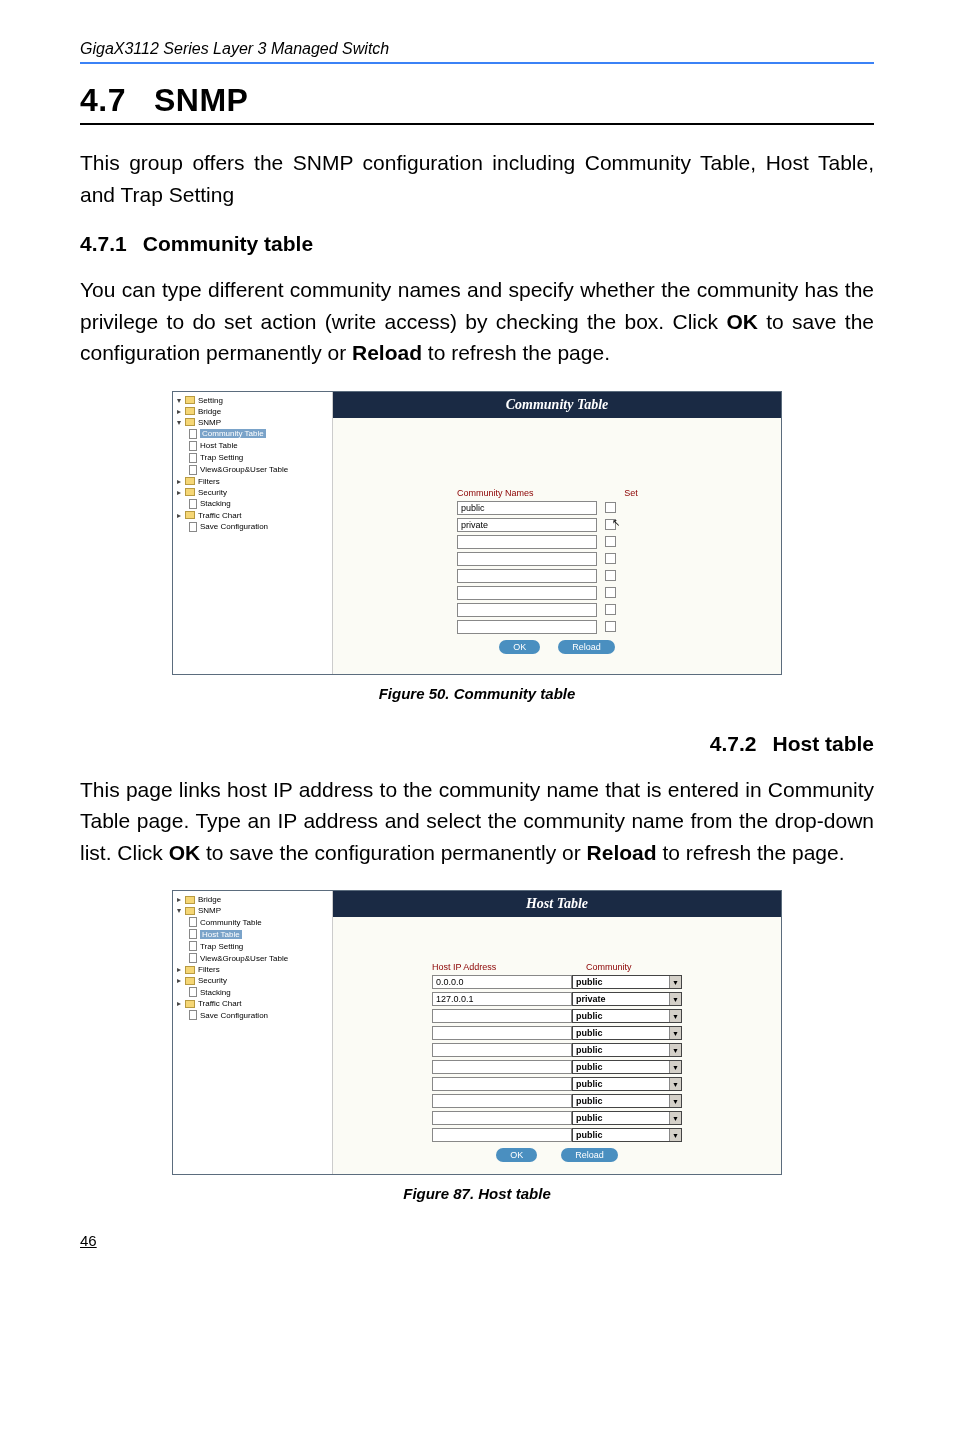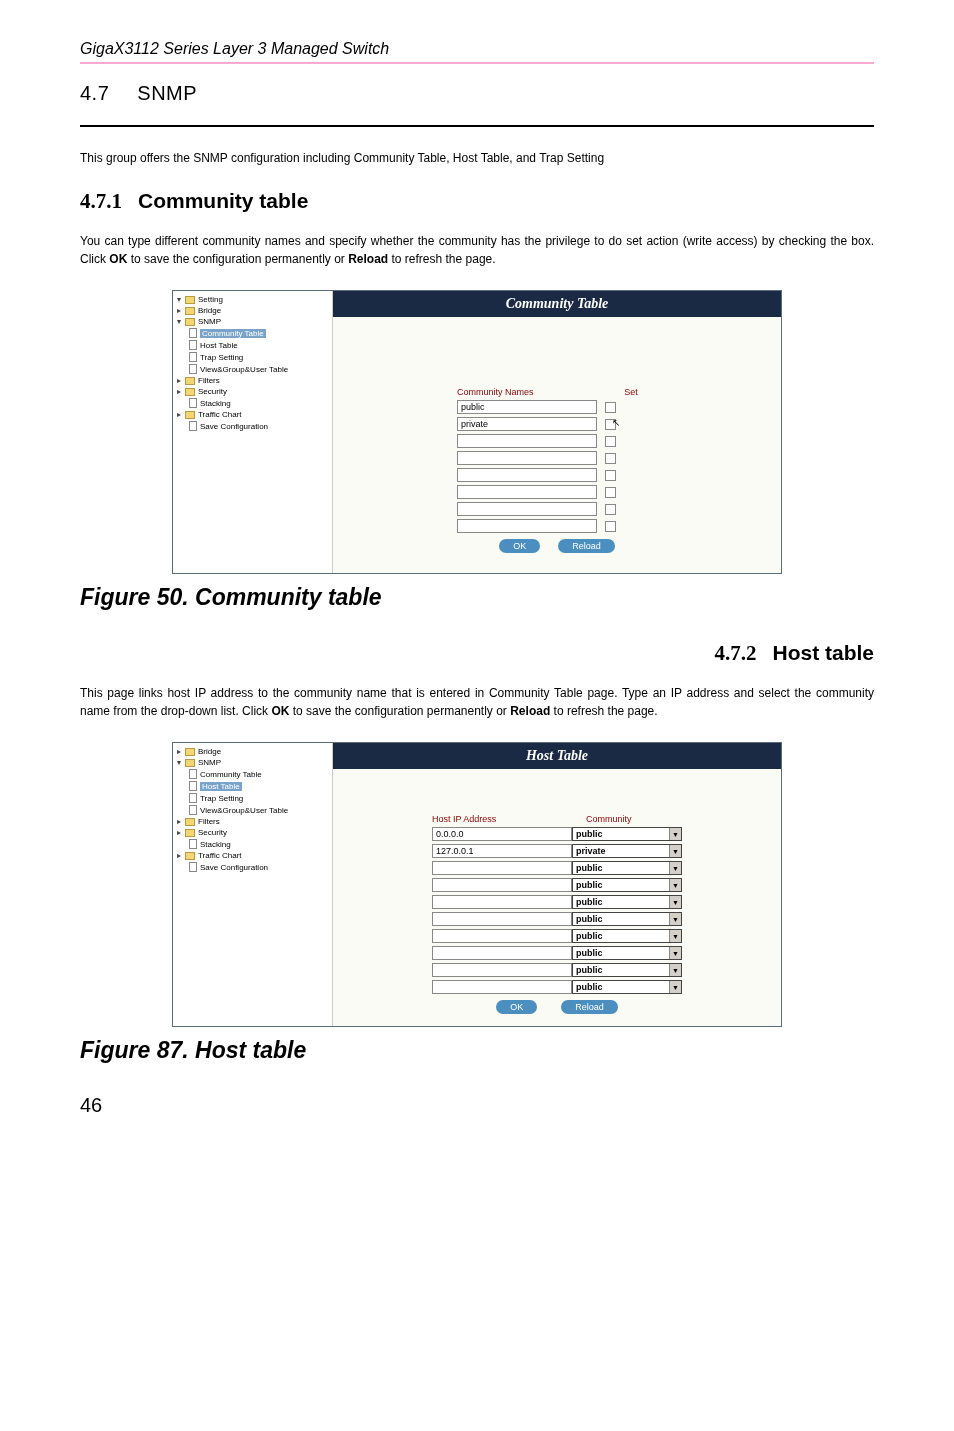--- a/index.html
+++ b/index.html
@@ -8,50 +8,50 @@
       background: #fff;
       width: 954px;
       margin: 0 auto;
       padding: 40px 80px;
       color: #000;
     }
     .header-line {
       font-style: italic;
       font-size: 16px;
       padding-bottom: 4px;
-      border-bottom: 2px solid #f9a8d4;
+      border-bottom: 2px solid #3b82f6;
       margin-bottom: 18px;
     }
     h1.section-heading {
-      font-size: 20px;
-      font-weight: normal;
+      font-size: 32px;
+      font-weight: bold;
       color: #000;
-      padding-bottom: 20px;
+      padding-bottom: 4px;
       border-bottom: 2px solid #000;
       margin-bottom: 22px;
       letter-spacing: 0.5px;
     }
     h1.section-heading .num { margin-right: 28px; }
     p.body-text {
-      font-size: 12px;
+      font-size: 21px;
       line-height: 1.5;
       margin-bottom: 22px;
       text-align: justify;
     }
     h2.sub-heading {
       font-size: 21px;
       font-weight: bold;
       margin-bottom: 18px;
     }
-    h2.sub-heading .num { margin-right: 16px; font-family: Liberation Serif, serif; }
+    h2.sub-heading .num { margin-right: 16px; }
     .figure-caption {
       font-weight: bold;
       font-style: italic;
-      text-align: left;
-      font-size: 23px;
+      text-align: center;
+      font-size: 15px;
       margin: 10px 0 30px;
     }
     .screenshot {
       width: 610px;
       margin: 6px auto 0;
       border: 1px solid #5b6c7d;
       display: flex;
       background: #f5f5f0;
       font-family: Tahoma, Arial, sans-serif;
     }
@@ -172,21 +172,22 @@
     .btn-row { display: flex; gap: 18px; margin-top: 6px; justify-content: center; }
     .pill-btn {
       background: #4a8fc0;
       color: #fff;
       font-size: 9px;
       padding: 2px 14px;
       border-radius: 10px;
       border: none;
     }
     .page-num {
-      font-size: 20px;
+      font-size: 15px;
+      text-decoration: underline;
     }
     
     .thead-row .hcol1 { width: 140px; }
     .thead-row .hcol2 { width: 110px; padding-left: 14px; }
     .hrow { display: flex; margin-bottom: 3px; gap: 0;}
   </style>
 </head>
 <body>
 
 <div class="header-line">GigaX3112 Series Layer 3 Managed Switch</div>

